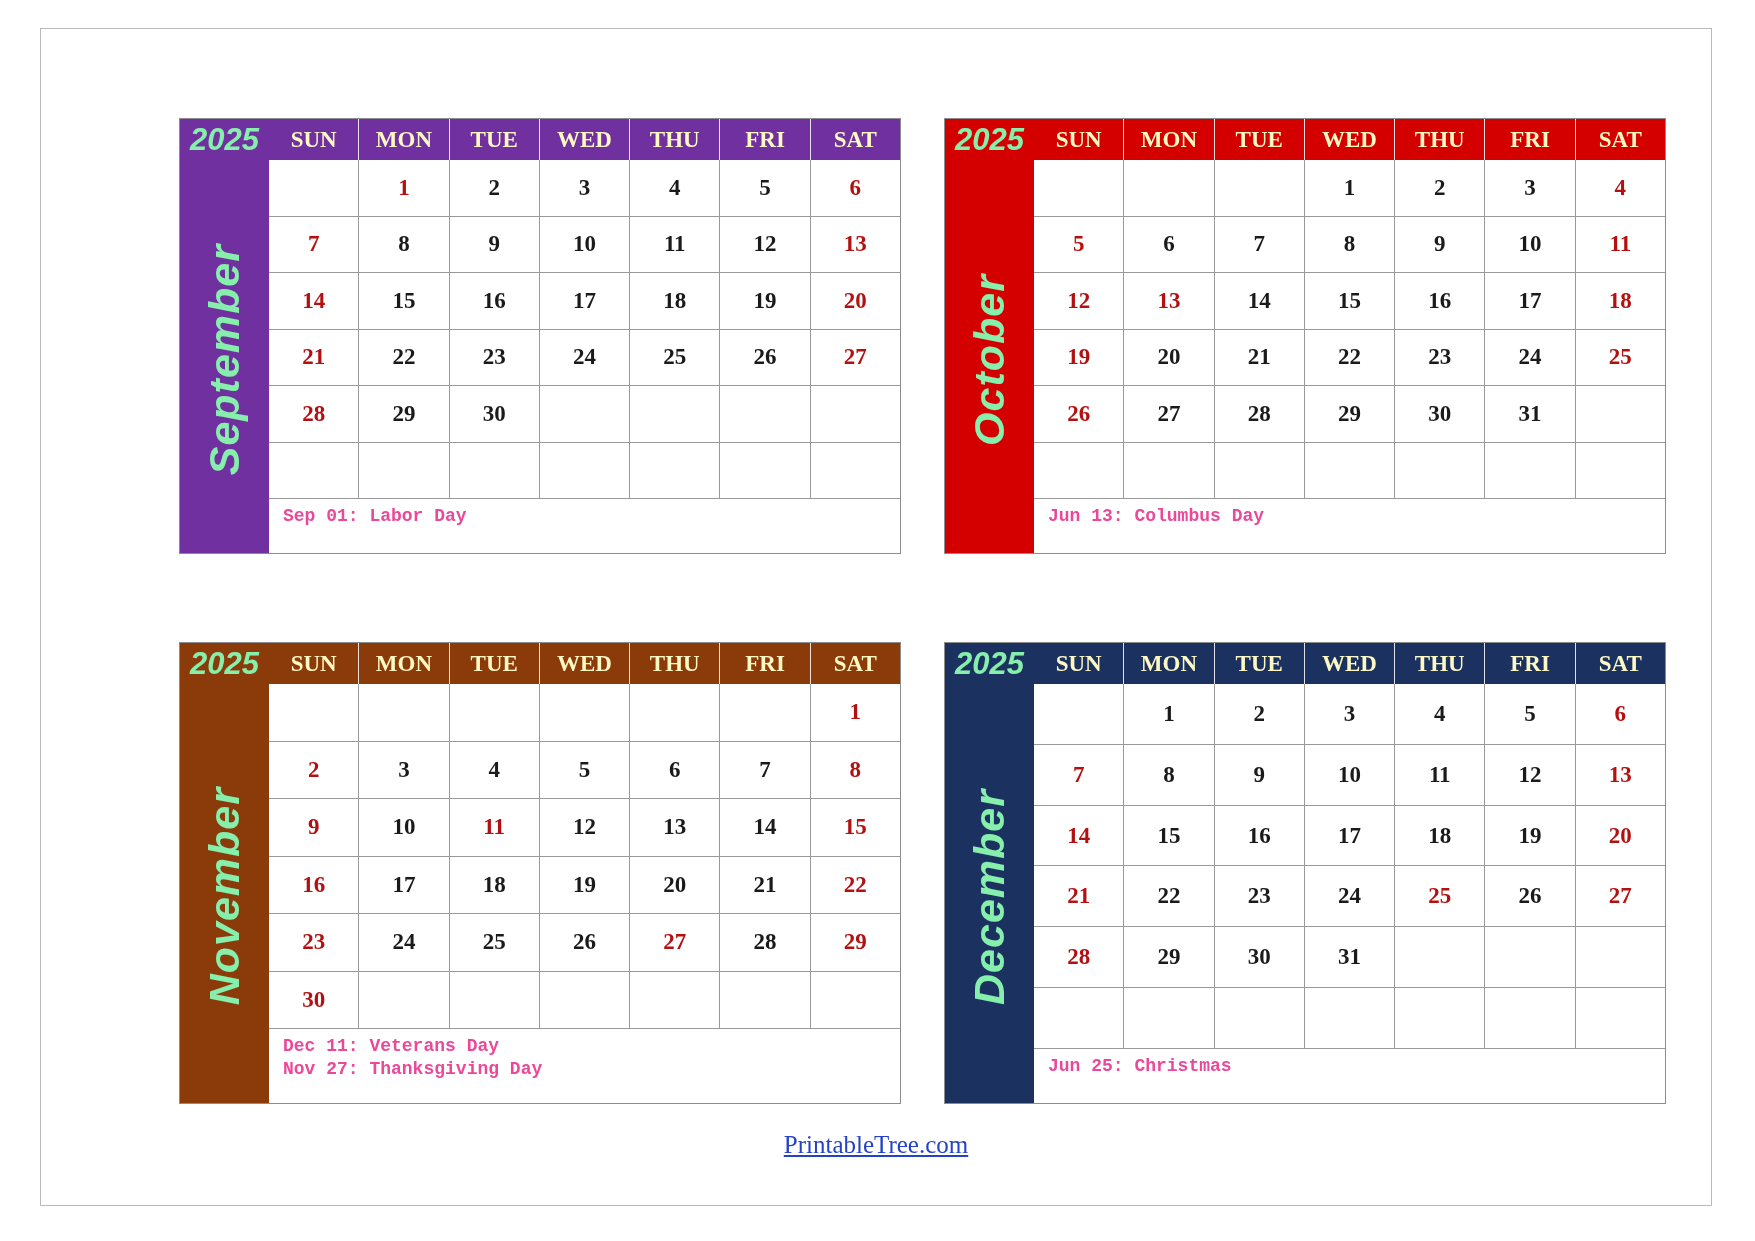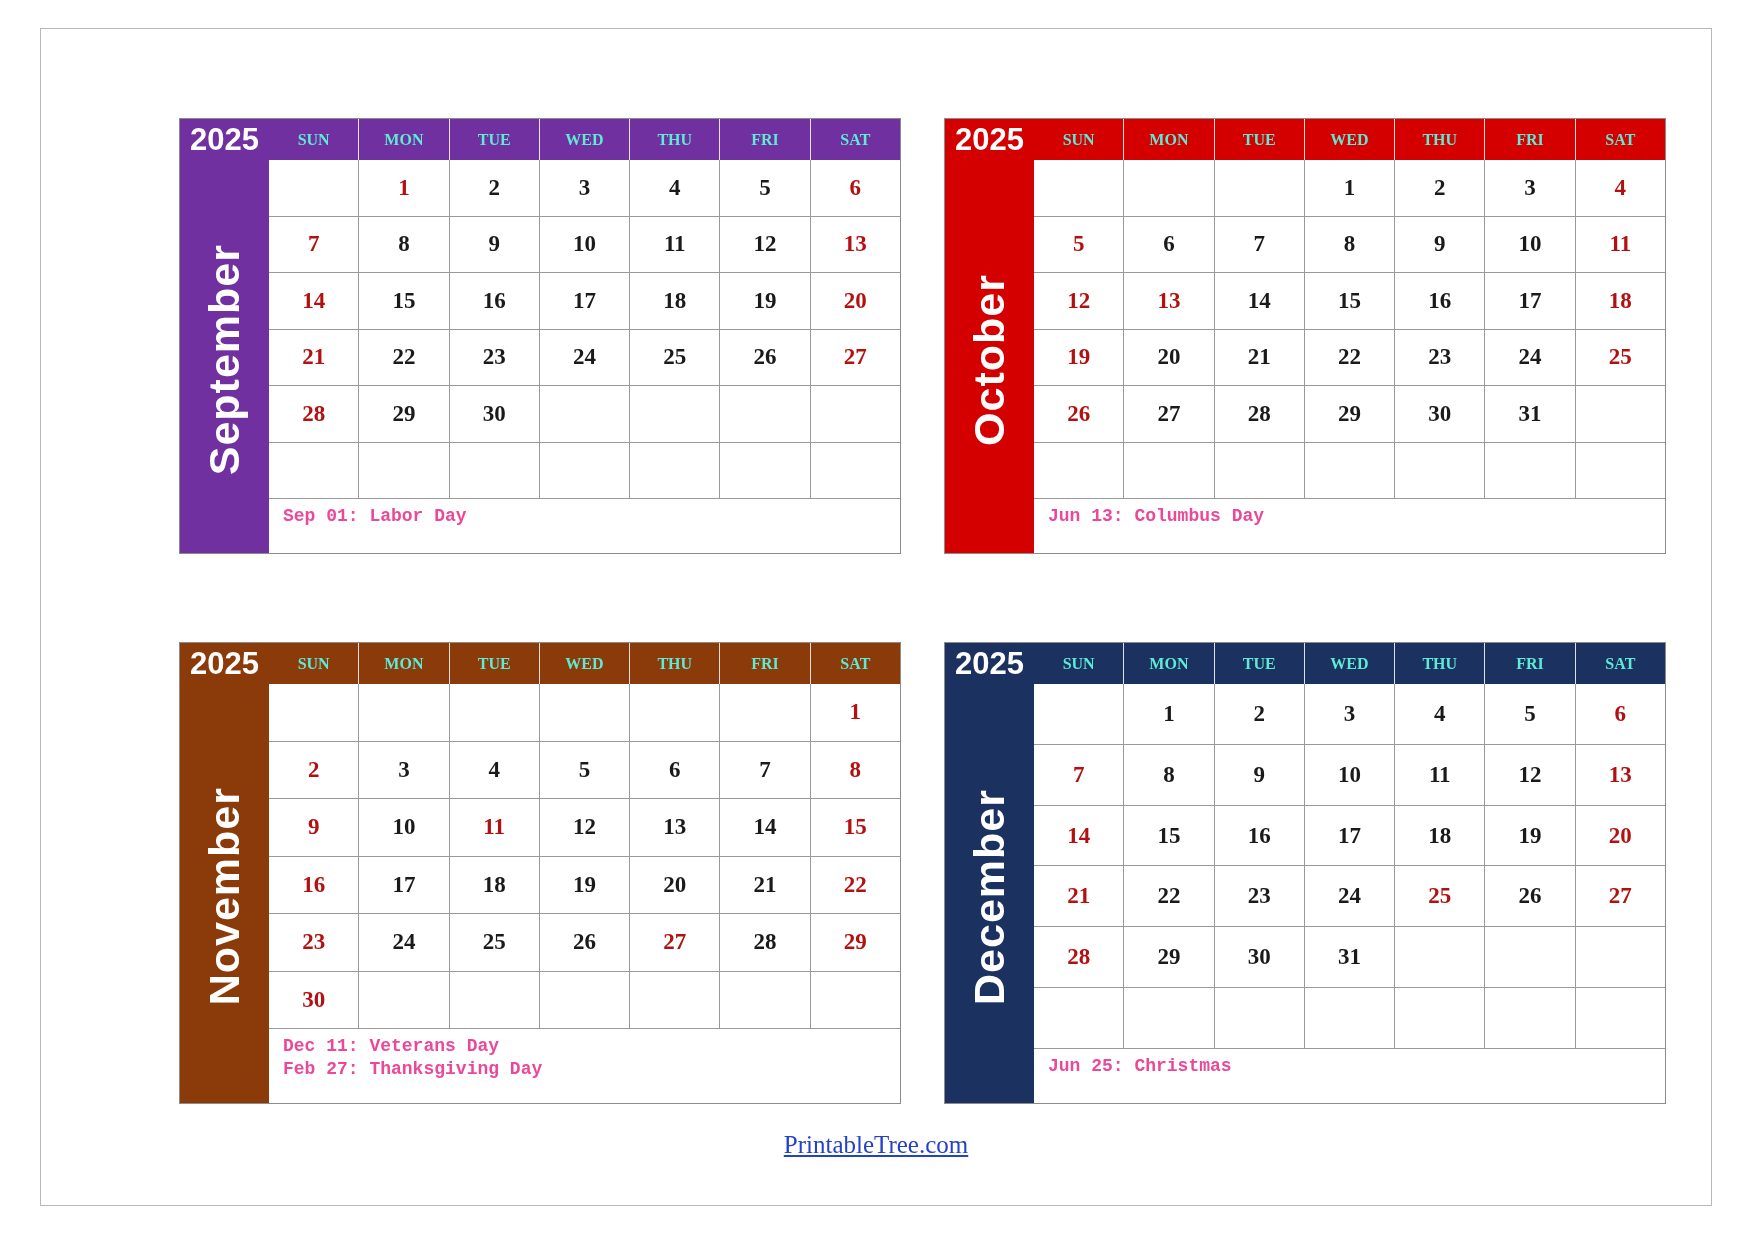--- a/index.html
+++ b/index.html
@@ -40,24 +40,25 @@
   }
   .cal.sep { left: 138px;  top: 89px;  width: 722px; height: 436px; }
   .cal.oct { left: 903px;  top: 89px;  width: 722px; height: 436px; }
   .cal.nov { left: 138px;  top: 613px; width: 722px; height: 462px; }
   .cal.dec { left: 903px;  top: 613px; width: 722px; height: 462px; }
 
   .spine {
     width: 89px;
     flex: none;
     position: relative;
-    color: #ffffff;
+    color: #86efac;
     display: flex;
     flex-direction: column;
     align-items: flex-start;
+    font-style: italic;
   }
   .spine .year {
     font-family: "Liberation Sans", sans-serif;
     font-weight: bold;
     font-size: 31px;
     line-height: 41px;
     height: 41px;
     display: flex;
     align-items: center;
     justify-content: center;
@@ -87,24 +88,24 @@
     display: flex;
     flex-direction: column;
   }
   .dow {
     display: flex;
     height: 41px;
     flex: none;
   }
   .dow div {
     flex: 1;
-    color: #5eead4;
+    color: #fef9c3;
     font-family: "Liberation Serif", serif;
     font-weight: bold;
-    font-size: 16px;
+    font-size: 23px;
     display: flex;
     align-items: center;
     justify-content: center;
     border-right: 1px solid rgba(255,255,255,0.85);
     box-sizing: border-box;
   }
   .dow div:last-child { border-right: none; }
 
   .weeks {
     flex: 1;
@@ -392,21 +393,21 @@
             <div class="cell"></div>
             <div class="cell"></div>
             <div class="cell"></div>
             <div class="cell"></div>
             <div class="cell"></div>
             <div class="cell"></div>
           </div>
         </div>
         <div class="notes">
           <div>Dec 11: Veterans Day</div>
-          <div>Feb 27: Thanksgiving Day</div>
+          <div>Nov 27: Thanksgiving Day</div>
         </div>
       </div>
     </div>
 
     <div class="cal dec">
       <div class="spine" style="background: rgb(27, 49, 96);">
         <div class="year">2025</div>
         <div class="mname">
             <span>December</span>
           </div>

